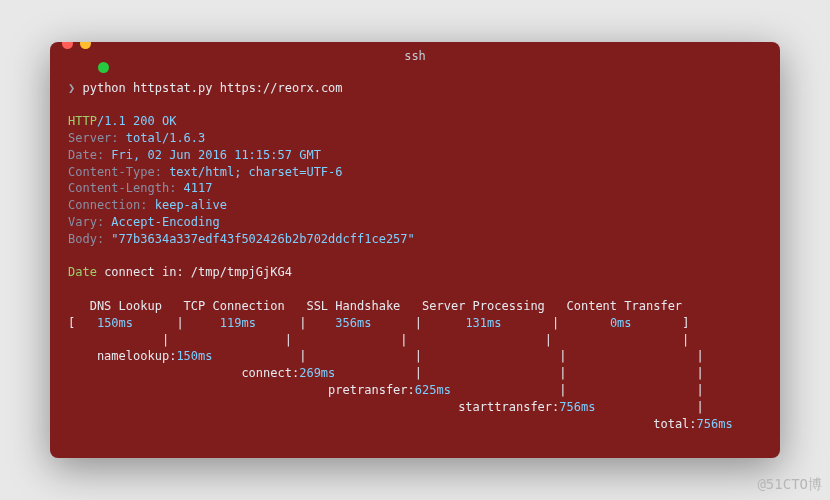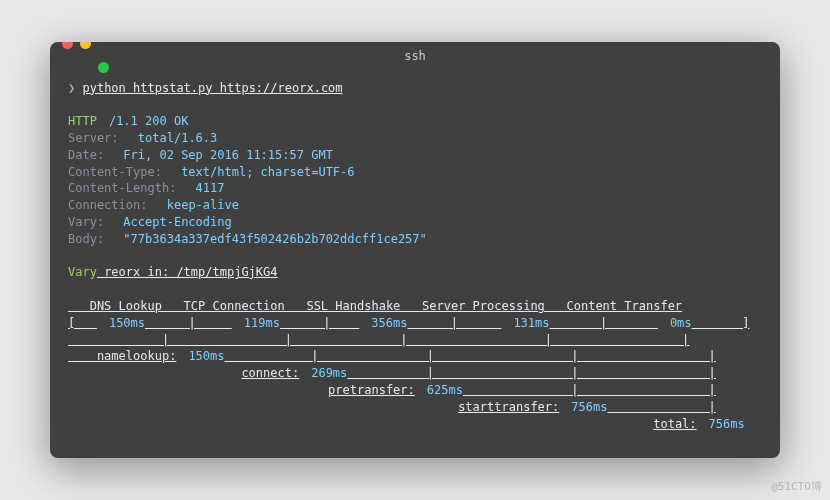--- a/index.html
+++ b/index.html
@@ -9,21 +9,21 @@
       height: 500px;
       display: flex;
       align-items: center;
       justify-content: center;
       font-family: Menlo, Monaco, Consolas, monospace;
       font-size: 12px;
       position: relative;
     }
     .window {
       width: 730px;
-      background: #404040;
+      background: #7f1d1d;
       border-radius: 8px;
       box-shadow: 0 10px 40px rgba(0,0,0,0.4);
       overflow: hidden;
     }
     .titlebar {
       height: 28px;
       display: flex;
       align-items: center;
       padding: 0 12px;
       position: relative;
@@ -40,57 +40,57 @@
       color: #c4c9d4;
       font-size: 12px;
     }
     .terminal {
       padding: 10px 18px 26px 18px;
       color: #a0a7b5;
       line-height: 1.4;
       white-space: pre;
     }
     .prompt { color: #a0a7b5; }
-    .white { color: #e6e9ef; text-decoration: underline; }
+    .white { color: #e6e9ef; }
     .green { color: #9ece6a; margin-top: 24px; }
-    .cyan { color: #7dcfff; margin-left: 12px; }
+    .cyan { color: #7dcfff; }
     .yellow { color: #e0af68; }
     .dim { color: #888fa3; }
     .watermark {
       position: absolute;
       right: 8px;
       bottom: 6px;
       color: #b7b7b7;
-      font-size: 11px;
+      font-size: 14px;
     }
   </style>
 </head>
 <body>
 
 <div class="window">
   <div class="titlebar">
     <div class="traffic-lights">
       <div class="dot red"></div>
       <div class="dot yellow"></div>
       <div class="dot green"></div>
     </div>
     <div class="title">ssh</div>
   </div>
   <div class="terminal"><span class="prompt">❯</span> <span class="white">python httpstat.py https://reorx.com</span>
 
 <span class="green">HTTP</span><span class="cyan">/1.1 200 OK</span>
 <span id="headers-block"><span class="dim">Server:</span><span class="cyan"> total/1.6.3</span>
-<span class="dim">Date:</span><span class="cyan"> Fri, 02 Sep 2016 11:15:57 GMT</span>
+<span class="dim">Date:</span><span class="cyan"> Fri, 02 Jun 2016 11:15:57 GMT</span>
 <span class="dim">Content-Type:</span><span class="cyan"> text/html; charset=UTF-6</span>
 <span class="dim">Content-Length:</span><span class="cyan"> 4117</span>
 <span class="dim">Connection:</span><span class="cyan"> keep-alive</span>
 <span class="dim">Vary:</span><span class="cyan"> Accept-Encoding</span>
 <span class="dim">Body:</span><span class="cyan"> "77b3634a337edf43f502426b2b702ddcff1ce257"</span>
 </span>
-<span class="green">Vary</span><span class="white"> reorx in: /tmp/tmpjGjKG4</span>
+<span class="green">Date</span><span class="white"> connect in: /tmp/tmpjGjKG4</span>
 
 <span class="white">   DNS Lookup   TCP Connection   SSL Handshake   Server Processing   Content Transfer</span>
 <span class="white">[   </span><span class="cyan">150ms</span><span class="white">      |     </span><span class="cyan">119ms</span><span class="white">      |    </span><span class="cyan">356ms</span><span class="white">      |      </span><span class="cyan">131ms</span><span class="white">       |       </span><span class="cyan">0ms</span><span class="white">       ]</span>
 <span class="white">             |                |               |                   |                  |</span>
 <span class="white">    namelookup:</span><span class="cyan">150ms</span><span class="white">            |               |                   |                  |</span>
 <span>                        </span><span class="white">connect:</span><span class="cyan">269ms</span><span class="white">           |                   |                  |</span>
 <span>                                    </span><span class="white">pretransfer:</span><span class="cyan">625ms</span><span class="white">               |                  |</span>
 <span>                                                      </span><span class="white">starttransfer:</span><span class="cyan">756ms</span><span class="white">              |</span>
 <span>                                                                                 </span><span class="white">total:</span><span class="cyan">756ms</span></div>
 </div>

